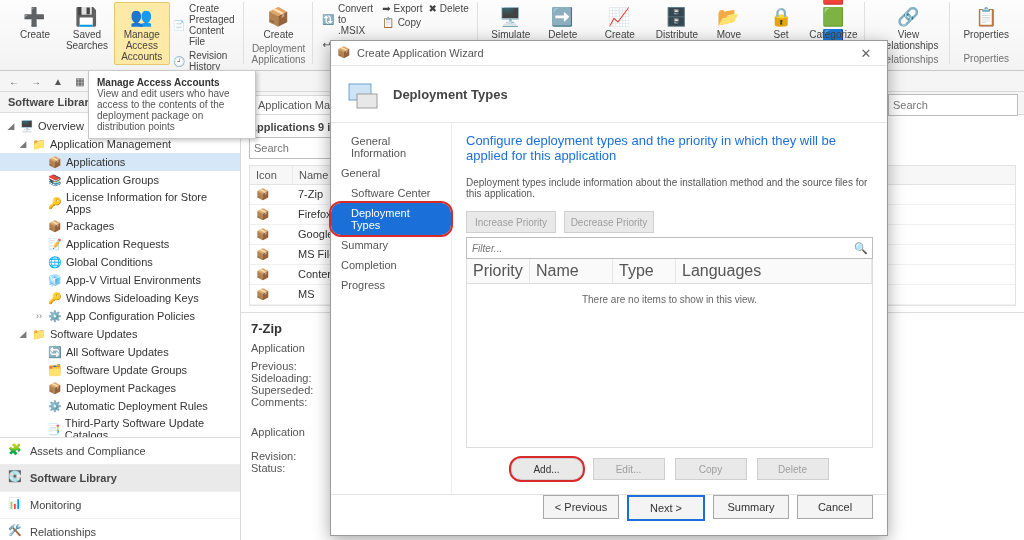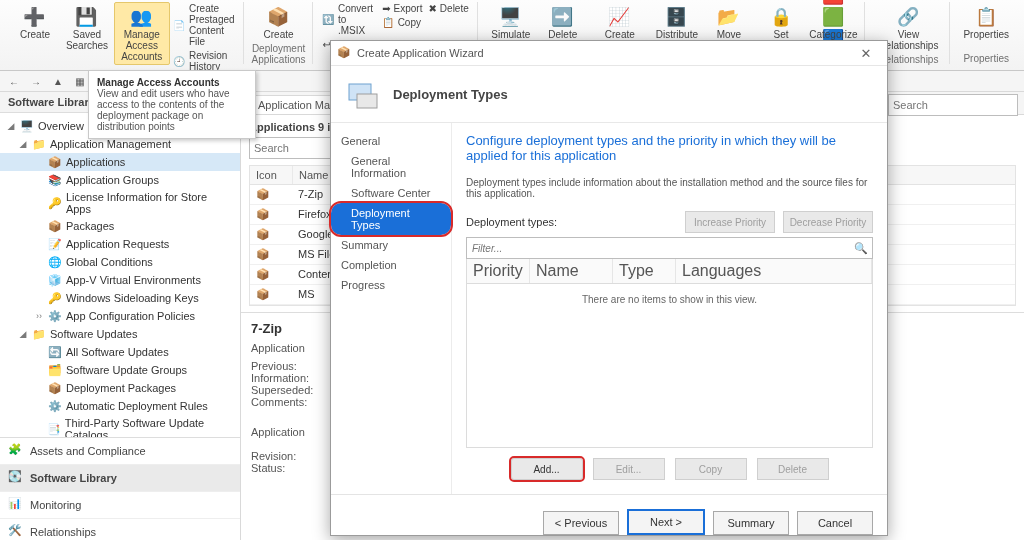--- a/index.html
+++ b/index.html
@@ -69,22 +69,22 @@
 .toprow{display:flex;align-items:center;gap:8px;margin-bottom:4px}
 .gbtn{background:#e9e9e9;border:1px solid #cfcfcf;color:#9e9e9e;height:20px;min-width:88px;font-size:10px;display:flex;align-items:center;justify-content:center;cursor:default}
 .filter{display:flex;border:1px solid #bdbdbd;height:20px}
 .filter input{flex:1;border:none;outline:none;font-size:10px;font-style:italic;color:#888;padding:0 5px}
 .filter .mag{width:22px;display:flex;align-items:center;justify-content:center;color:#888}
 .dgridhead{display:flex;border:1px solid #dcdcdc;border-top:none;background:#fafafa;font-size:16px;color:#555}
 .dgridhead div{padding:3px 6px;border-right:1px solid #e6e6e6}
 .dgridbody{flex:1;border:1px solid #dcdcdc;border-top:none;display:flex;align-items:flex-start;justify-content:center;padding-top:10px;font-size:10px;color:#666}
 .btnrow{display:flex;gap:10px;justify-content:center;padding:10px 0 4px 0}
 .btnrow .gbtn{min-width:70px}
-.btnrow .add{color:#333;outline:2px solid #d82a2a;border-radius:3px}
-.dfoot{height:40px;border-top:1px solid #e4e4e4;display:flex;align-items:flex-end;justify-content:flex-end;gap:8px;padding:0 14px}
+.btnrow .add{color:#333;outline:2px solid #d82a2a;border-radius:10px}
+.dfoot{height:40px;border-top:1px solid #e4e4e4;display:flex;align-items:flex-start;justify-content:flex-end;gap:8px;padding:0 14px}
 .fbtn{height:22px;min-width:74px;border:1px solid #a8a8a8;background:#f4f4f4;font-size:11px;color:#333;display:flex;align-items:center;justify-content:center;cursor:pointer}
 .fbtn.primary{border:2px solid #1a6fd8}
 svg{display:block}
 </style>
 </head>
 <body>
 
 <div class="app">
 
   <div class="ribbon">
@@ -359,21 +359,21 @@
               <div class="c-name">MS</div>
             </div>
         </div>
       </div>
 
       <div class="detail">
         <h3>7-Zip</h3>
         <div>Application</div>
         <div style="margin-top:6px">
           <span>Previous:</span><br>
-          <span>Information:</span><br>
+          <span>Sideloading:</span><br>
           <span>Superseded:</span><br>
           <span>Comments:</span>
         </div>
         <div style="margin-top:18px">
           <span>Application</span><br><br>
           <span>Revision:</span><br>
           <span>Status:</span>
         </div>
       </div>
 
@@ -395,33 +395,32 @@
       <span class="big">
         <svg viewBox="0 0 36 36">
             <rect x="4" y="8" width="22" height="16" fill="#cfe3f6" stroke="#6fa2cf"></rect>
             <rect x="12" y="18" width="20" height="14" fill="#e8e8e8" stroke="#9e9e9e"></rect>
           </svg>
       </span>
       <span class="ht">Deployment Types</span>
     </div>
     <div class="dbody">
       <div class="dside">
+        <div class="dsitem sub">General Information</div>
         <div class="dsitem">General</div>
-        <div class="dsitem sub">General Information</div>
         <div class="dsitem sub">Software Center</div>
         <div class="dsitem sub sel hl">Deployment Types</div>
         <div class="dsitem">Summary</div>
         <div class="dsitem">Completion</div>
         <div class="dsitem">Progress</div>
       </div>
       <div class="dmain">
         <div class="headline">Configure deployment types and the priority in which they will be applied for this application</div>
         <div class="desc">Deployment types include information about the installation method and the source files for this application.</div>
         <div class="toprow">
-          <span style="flex:1">Deployment types:</span>
           <div class="gbtn">Increase Priority</div>
           <div class="gbtn">Decrease Priority</div>
         </div>
         <div class="filter">
           <input placeholder="Filter..." style="">
           <div class="mag">🔍</div>
         </div>
         <div class="dgridhead">
           <div style="width:50px">Priority</div>
           <div style="width:70px">Name</div>

